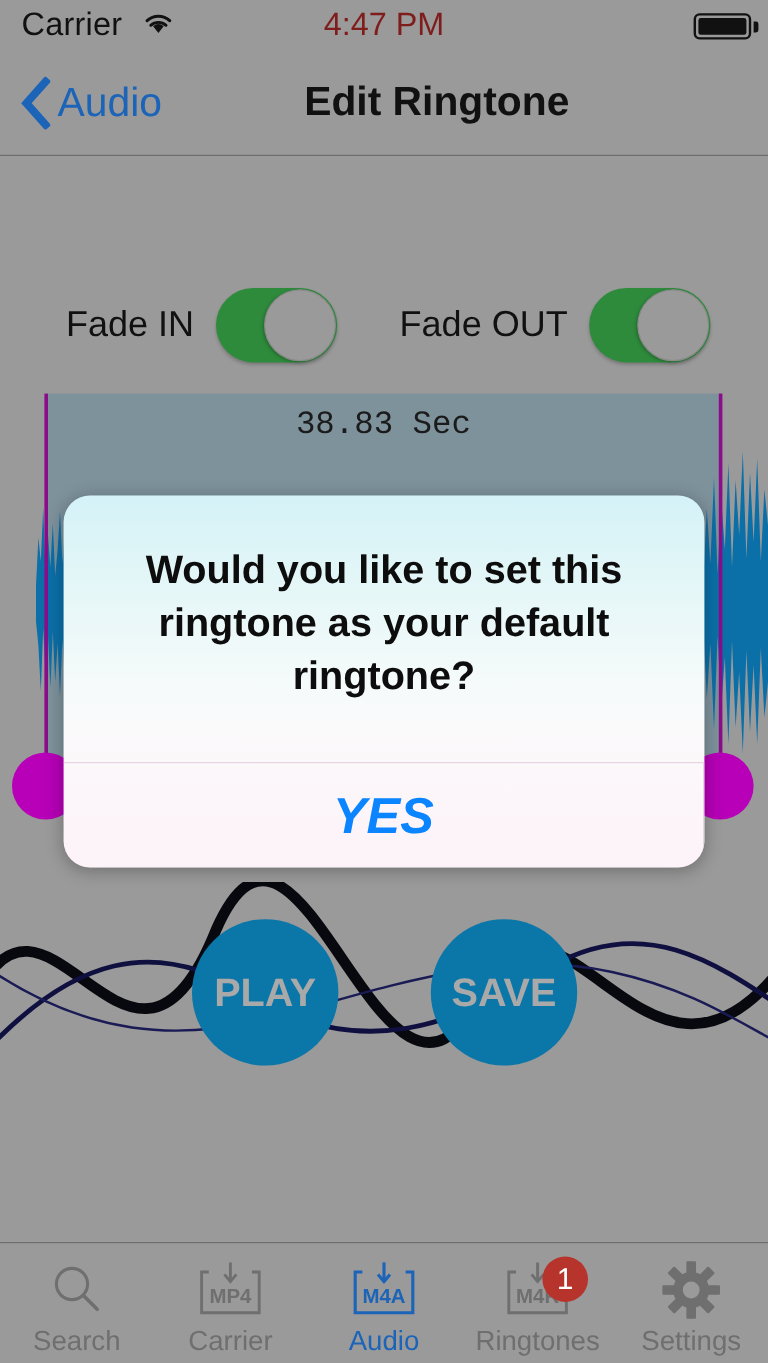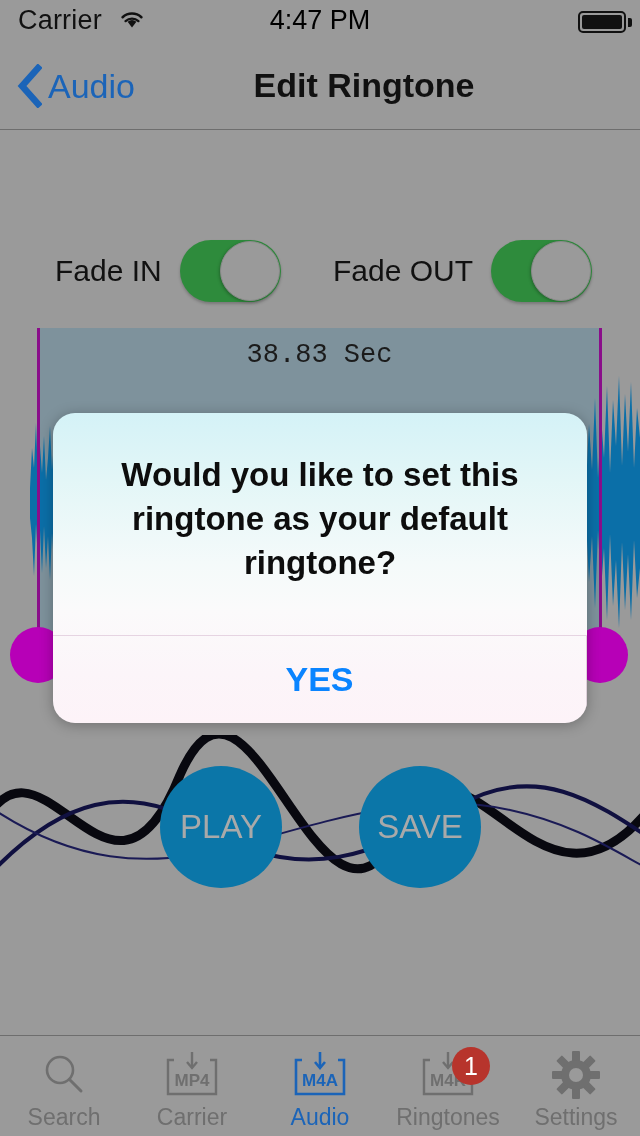--- a/index.html
+++ b/index.html
@@ -8,21 +8,21 @@
     background:#9a9a9a;
     font-family:"Liberation Sans", sans-serif;
     overflow:hidden;
   }
   #screen { position:relative; width:640px; height:1136px; background:#9a9a9a; }
 
   
   .statusbar { position:absolute; left:0; top:0; width:640px; height:42px; }
   .sb-carrier { position:absolute; left:18px; top:5px; font-size:27px; color:#111; letter-spacing:.2px;}
   .sb-wifi { position:absolute; left:118px; top:9px; width:28px; height:22px; }
-  .sb-time { position:absolute; left:0; top:5px; width:640px; text-align:center; font-size:27px; color:#000000; font-weight:400;}
+  .sb-time { position:absolute; left:0; top:5px; width:640px; text-align:center; font-size:27px; color:#7f1d1d; font-weight:400;}
   .sb-batt { position:absolute; right:14px; top:11px; width:48px; height:22px;
              border:2.5px solid #111; border-radius:5px; padding:2px; }
   .sb-batt-fill { width:100%; height:100%; background:#111; border-radius:2px; }
   .sb-batt-nub { position:absolute; right:8px; top:18px; width:4px; height:9px; background:#111; border-radius:0 2px 2px 0;}
 
   
   .navbar { position:absolute; left:0; top:42px; width:640px; height:88px; }
   .nav-sep { position:absolute; left:0; top:129px; width:640px; height:1px; background:#6e6e6e; }
   .nav-back { position:absolute; left:16px; top:22px; display:flex; align-items:center; cursor:pointer; }
   .nav-chev { width:26px; height:44px; }
@@ -56,37 +56,37 @@
   .handle-knob { position:absolute; width:56px; height:56px; border-radius:50%;
                  background:#b700b7; top:299px; cursor:pointer; }
   .handle-knob.left { left:10px; }
   .handle-knob.right { left:572px; }
 
   
   .sine-band { position:absolute; left:0; top:735px; width:640px; height:190px; }
   .sine-svg { position:absolute; left:0; top:0; width:640px; height:190px; }
   .circle-btn { position:absolute; width:122px; height:122px; border-radius:50%;
                 background:#0b76a8; display:flex; align-items:center; justify-content:center;
-                color:#a9a9a9; font-size:33px; font-weight:normal; cursor:pointer; }
+                color:#a9a9a9; font-size:33px; font-weight:bold; cursor:pointer; }
   .circle-btn.play { left:160px; top:766px; }
   .circle-btn.save { left:359px; top:766px; }
 
   
   .dim { position:absolute; left:0; top:0; width:640px; height:1136px; }
   .dialog { position:absolute; left:53px; top:413px; width:534px; height:310px;
             border-radius:22px; overflow:hidden;
             background:linear-gradient(180deg,#d4f2f7 0%, #e3f6f7 22%, #f4fafa 48%,
                                        #fbfafb 64%, #fcf5f9 84%, #fdf3f8 100%);
             box-shadow:0 2px 14px rgba(0,0,0,.28); }
   .dialog-msg { padding:40px 36px 0 36px; text-align:center;
                 font-size:33px; font-weight:bold; color:#0d0d0d; line-height:1.33; }
   .dialog-actions { position:absolute; left:0; bottom:0; width:534px; height:88px;
                     display:flex; border-top:1px solid #e6d4e2; }
   .dialog-btn { flex:1; display:flex; align-items:center; justify-content:center;
-                font-size:34px; color:#0a84ff; cursor:pointer; }
+                font-size:42px; color:#0a84ff; cursor:pointer;font-style:italic; }
   .dialog-btn.yes { font-weight:bold; }
   .dialog-divider { width:1px; background:#ded0da; }
 
   
   .tabbar { position:absolute; left:0; bottom:0; width:640px; height:101px; }
   .tab-sep { position:absolute; left:0; top:0; width:640px; height:1px; background:#6e6e6e; }
   .tabs { display:flex; height:101px; padding-top:10px; }
   .tab { flex:1; display:flex; flex-direction:column; align-items:center;
          justify-content:center; cursor:pointer; position:relative; }
   .tab-icon { height:50px; display:flex; align-items:center; justify-content:center; position:relative; }

